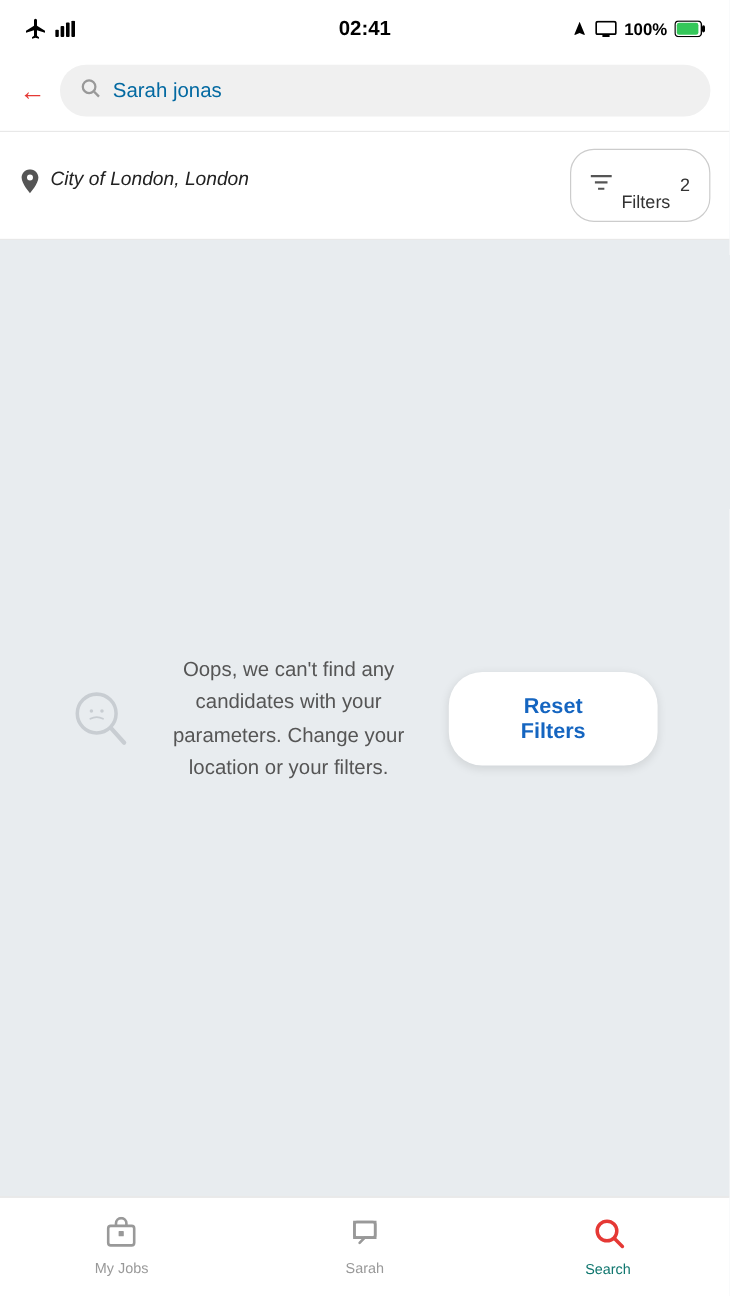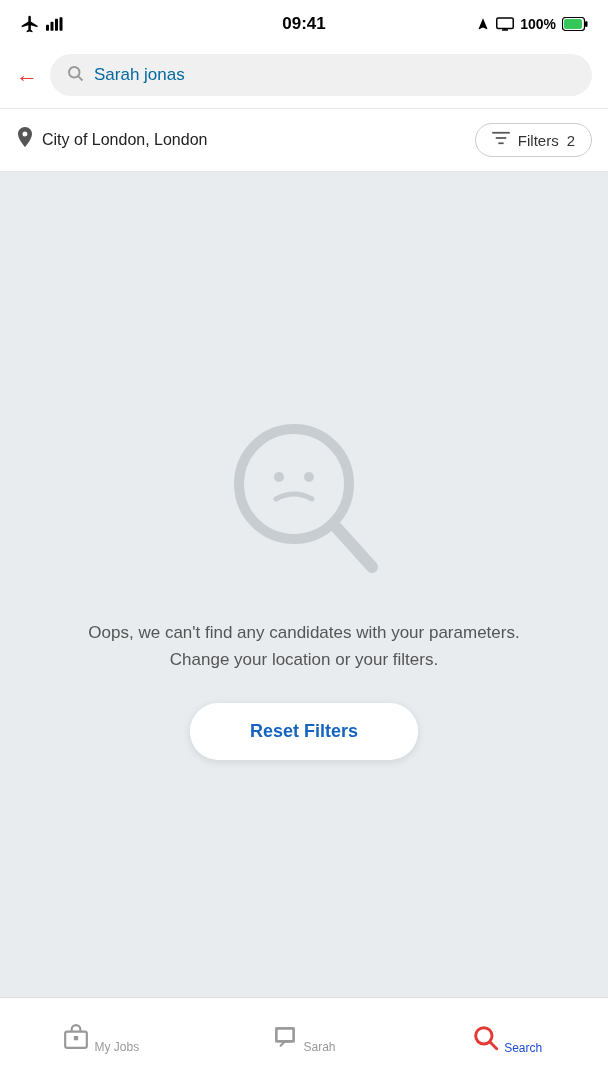--- a/index.html
+++ b/index.html
@@ -85,22 +85,23 @@
     .location-bar {
       background: #fff;
       padding: 14px 16px;
       display: flex;
       align-items: center;
       justify-content: space-between;
       border-bottom: 1px solid #e8e8e8;
     }
     .location-left {
       display: flex;
-      align-items: center;
+      align-items: flex-start;
       gap: 8px;
+      font-style: italic;
     }
     .location-pin {
       color: #555;
       font-size: 18px;
     }
     .location-text {
       font-size: 16px;
       color: #222;
       font-weight: 400;
     }
@@ -115,33 +116,33 @@
       cursor: pointer;
     }
     .filters-icon {
       font-size: 16px;
       color: #555;
     }
     .filters-label {
       font-size: 15px;
       color: #333;
       font-weight: 500;
+      margin-top: 28px;
     }
     .filters-badge {
       font-size: 15px;
       color: #333;
       font-weight: 500;
     }
 
     
     .empty-state {
       flex: 1;
       background: #e8ecef;
       display: flex;
-      flex-direction: column;
       align-items: center;
       justify-content: center;
       padding: 40px 60px;
       gap: 30px;
     }
 
     
     .sad-magnifier {
       width: 160px;
       height: 180px;
@@ -171,33 +172,33 @@
       background: #fff;
       border-top: 1px solid #ddd;
       display: flex;
       align-items: center;
       height: 83px;
       padding-bottom: 10px;
     }
     .tab-item {
       flex: 1;
       display: flex;
-      flex-direction: row;
-      align-items: flex-end;
+      flex-direction: column;
+      align-items: center;
       justify-content: center;
       gap: 5px;
       cursor: pointer;
       padding-top: 10px;
     }
     .tab-label {
       font-size: 12px;
       color: #999;
     }
     .tab-label.active {
-      color: #1d4ed8;
+      color: #0f766e;
     }
 
     
     .svg-icon {
       width: 26px;
       height: 26px;
     }
   </style>
 </head>
 <body>
@@ -209,21 +210,21 @@
       <path d="M21 16v-2l-8-5V3.5a1.5 1.5 0 0 0-3 0V9l-8 5v2l8-2.5V19l-2 1.5V22l3.5-1 3.5 1v-1.5L13 19v-5.5z"></path>
     </svg>
 
     <svg style="width:18px;height:14px;" viewBox="0 0 24 18">
       <rect x="0" y="10" width="4" height="8" fill="#000" rx="1"></rect>
       <rect x="6" y="6" width="4" height="12" fill="#000" rx="1"></rect>
       <rect x="12" y="2" width="4" height="16" fill="#000" rx="1"></rect>
       <rect x="18" y="0" width="4" height="18" fill="#000" rx="1"></rect>
     </svg>
   </div>
-  <div class="status-time">09:41</div>
+  <div class="status-time">02:41</div>
   <div class="status-right">
 
     <svg style="width:14px;height:14px;" viewBox="0 0 24 24" fill="#000">
       <path d="M12 2L4.5 20.29l.71.71L12 18l6.79 3 .71-.71z"></path>
     </svg>
 
     <svg style="width:18px;height:14px;" viewBox="0 0 24 18" fill="none" stroke="#000" stroke-width="2">
       <rect x="1" y="1" width="22" height="14" rx="2"></rect>
       <path d="M8 17h8M12 15v2"></path>
     </svg>

